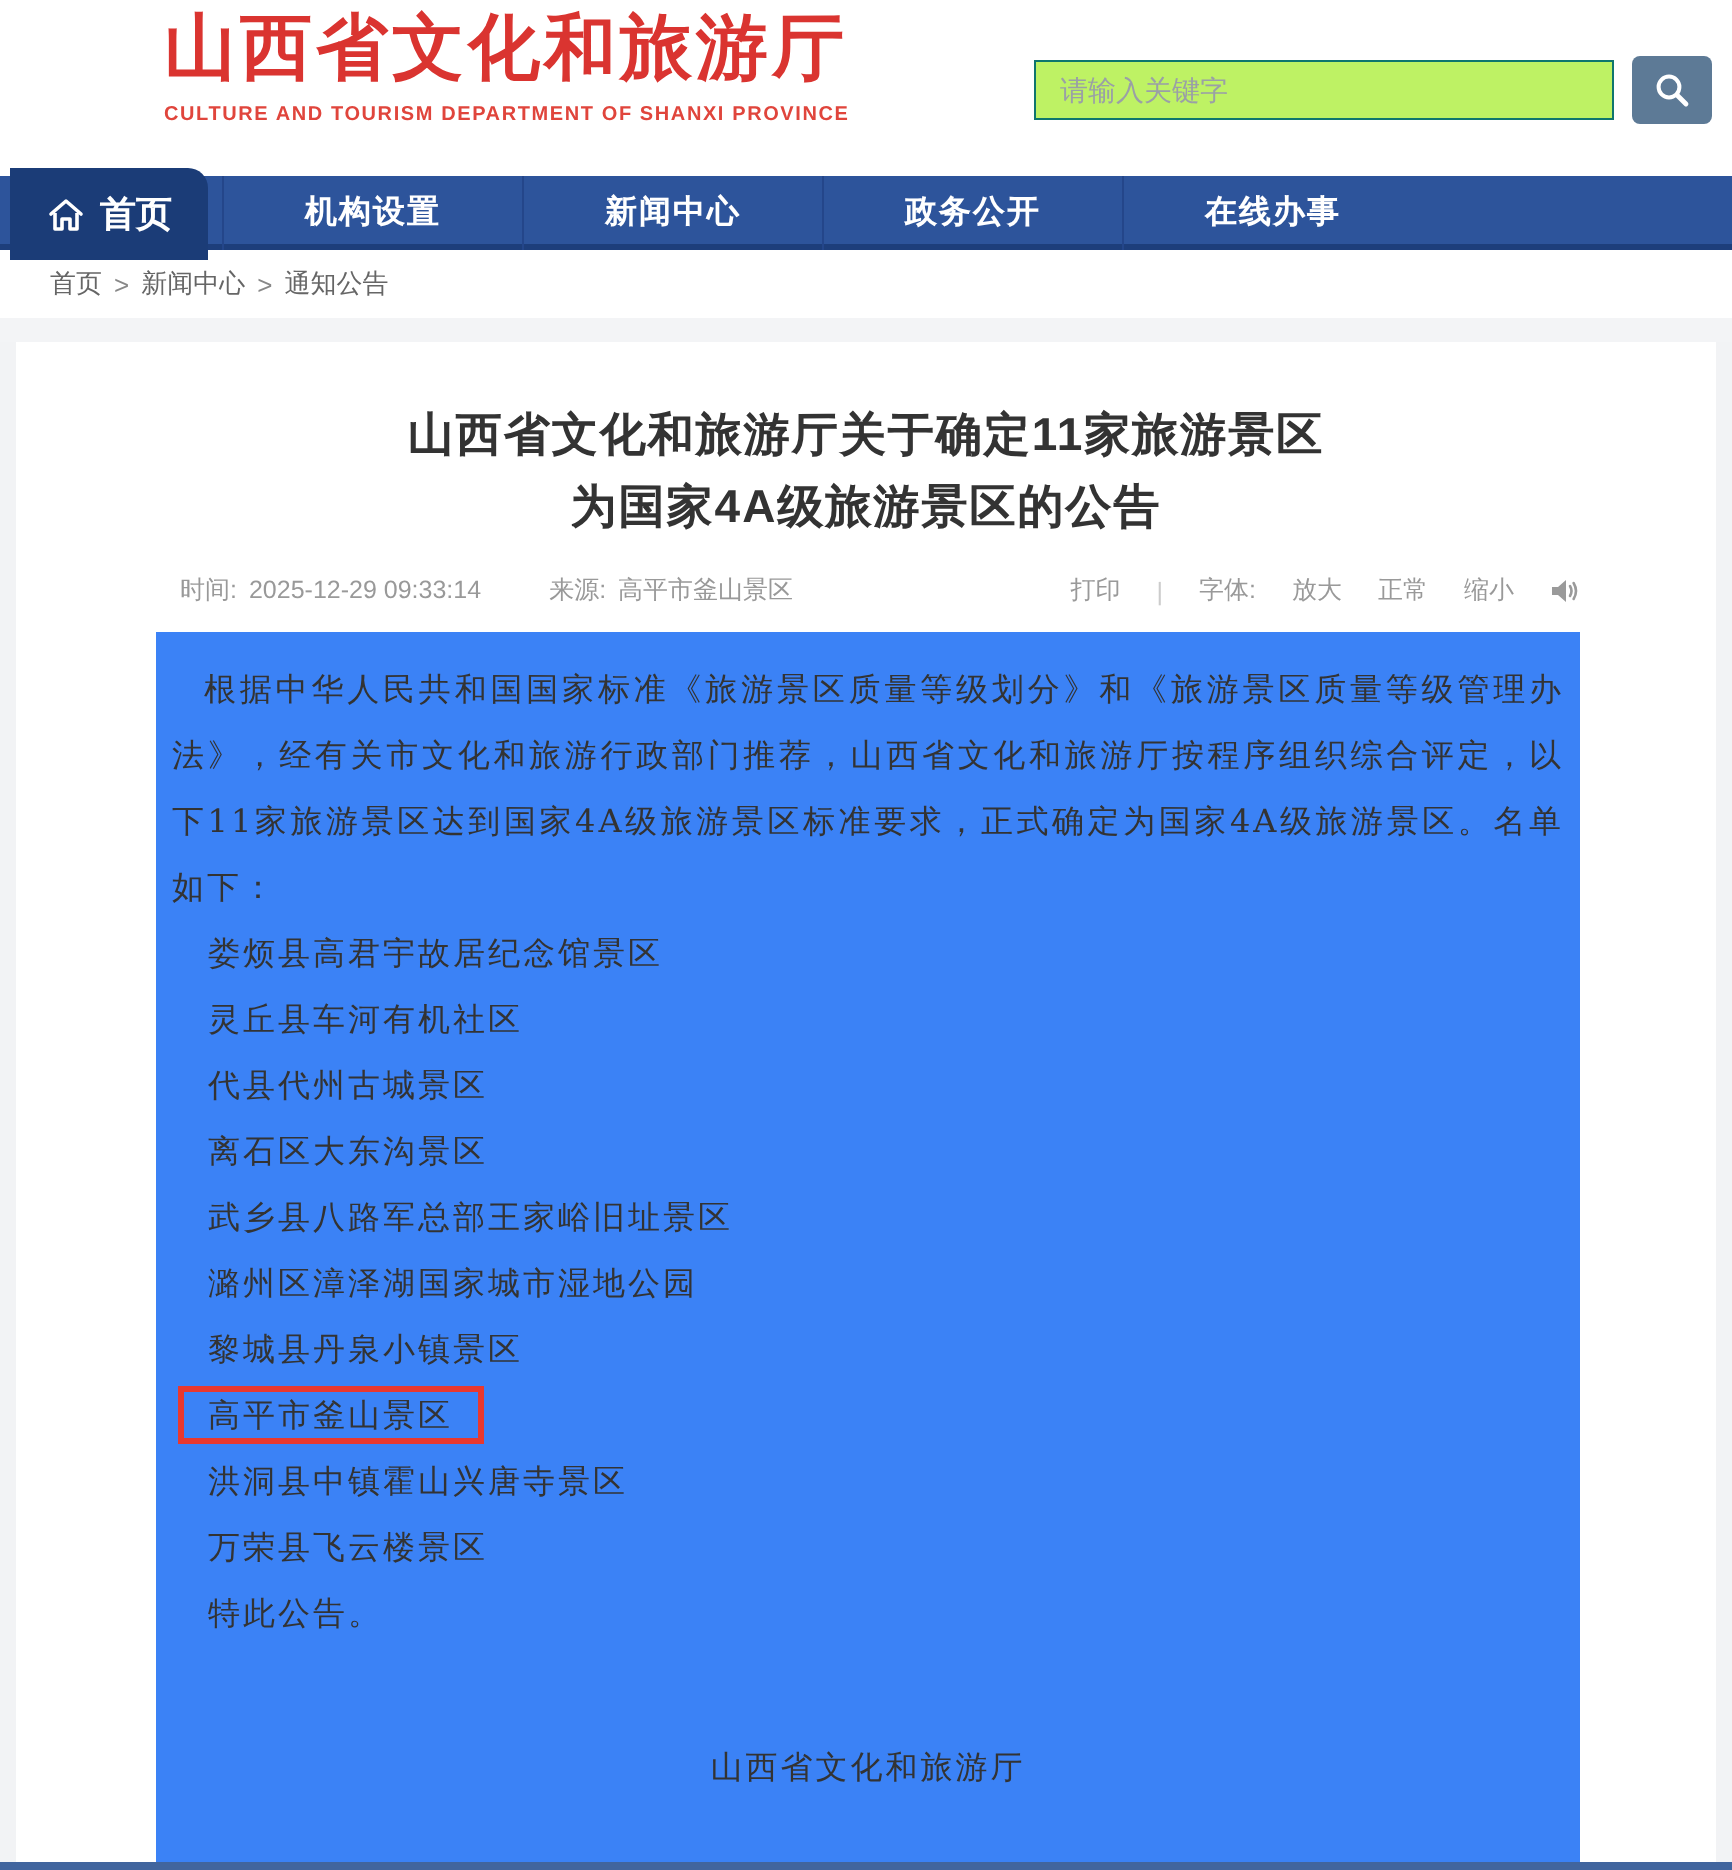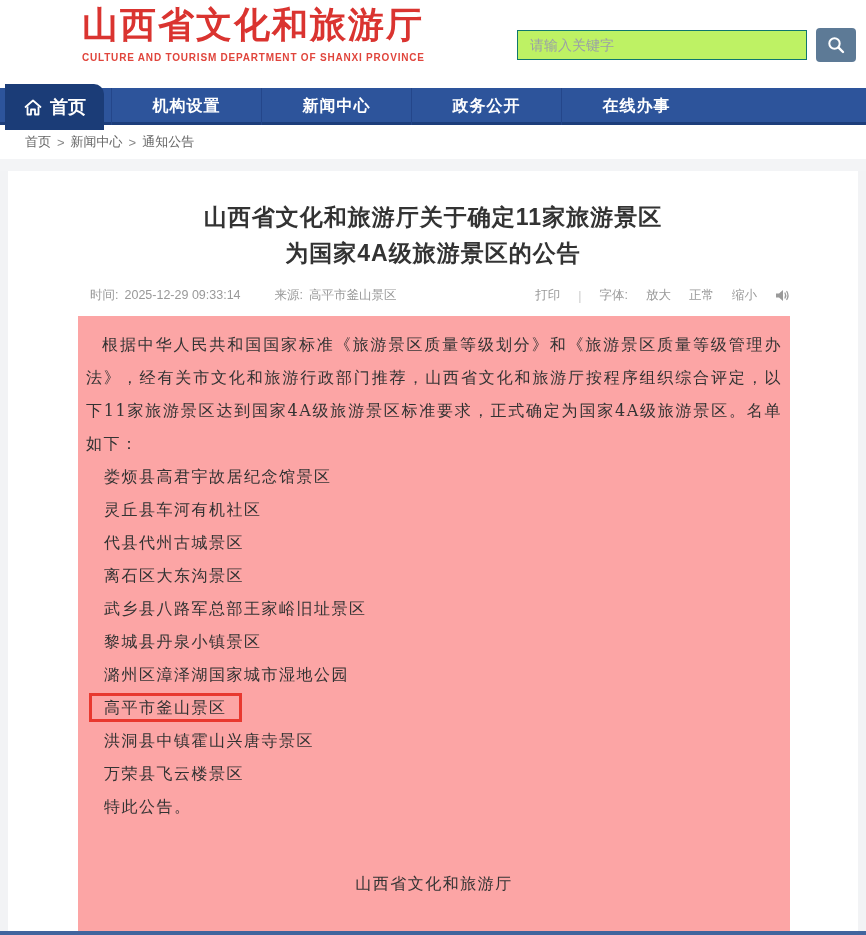--- a/index.html
+++ b/index.html
@@ -62,21 +62,21 @@
     font-size:12.5px; color:#999;
   }
   .meta-left span { margin-right:6px; }
   .meta-left .gap { display:inline-block; width:22px; }
   .meta-right { display:flex; align-items:center; gap:18px; }
   .meta-right .pipe { color:#ccc; }
   .meta-link { cursor:pointer; }
   
   .content-block {
     margin:12px 100px 0 70px; width:712px; height:617px;
-    background:#fca5a5; padding:12px 8px 0 8px; overflow:hidden;
+    background:#3b82f6; padding:12px 8px 0 8px; overflow:hidden;
     font-family:"DejaVu Serif","Liberation Serif",serif;
     color:#333; font-size:16px; line-height:33px; letter-spacing:1.5px;
   }
   .intro { text-align:justify; text-indent:16px; }
   .scenic-item { padding-left:18px; height:33px; line-height:33px; }
   .scenic-item.highlighted span.boxed {
     border:3px solid #e8382f; padding:2px 12px; margin-left:-15px;
   }
   .closing { padding-left:18px; height:33px; line-height:33px; }
   .signature { margin-top:44px; text-align:center; height:33px; line-height:33px; }
@@ -162,22 +162,22 @@
   </div>
 
   <div class="content-block">
     <p class="intro">根据中华人民共和国国家标准《旅游景区质量等级划分》和《旅游景区质量等级管理办法》，经有关市文化和旅游行政部门推荐，山西省文化和旅游厅按程序组织综合评定，以下11家旅游景区达到国家4A级旅游景区标准要求，正式确定为国家4A级旅游景区。名单如下：</p>
 
     <div class="scenic-item">娄烦县高君宇故居纪念馆景区</div>
     <div class="scenic-item">灵丘县车河有机社区</div>
     <div class="scenic-item">代县代州古城景区</div>
     <div class="scenic-item">离石区大东沟景区</div>
     <div class="scenic-item">武乡县八路军总部王家峪旧址景区</div>
+    <div class="scenic-item">潞州区漳泽湖国家城市湿地公园</div>
     <div class="scenic-item">黎城县丹泉小镇景区</div>
-    <div class="scenic-item">潞州区漳泽湖国家城市湿地公园</div>
     <div class="scenic-item highlighted">
       <span class="boxed">高平市釜山景区</span>
     </div>
     <div class="scenic-item">洪洞县中镇霍山兴唐寺景区</div>
     <div class="scenic-item">万荣县飞云楼景区</div>
 
     <div class="closing">特此公告。</div>
 
     <div class="signature">山西省文化和旅游厅</div>
 

